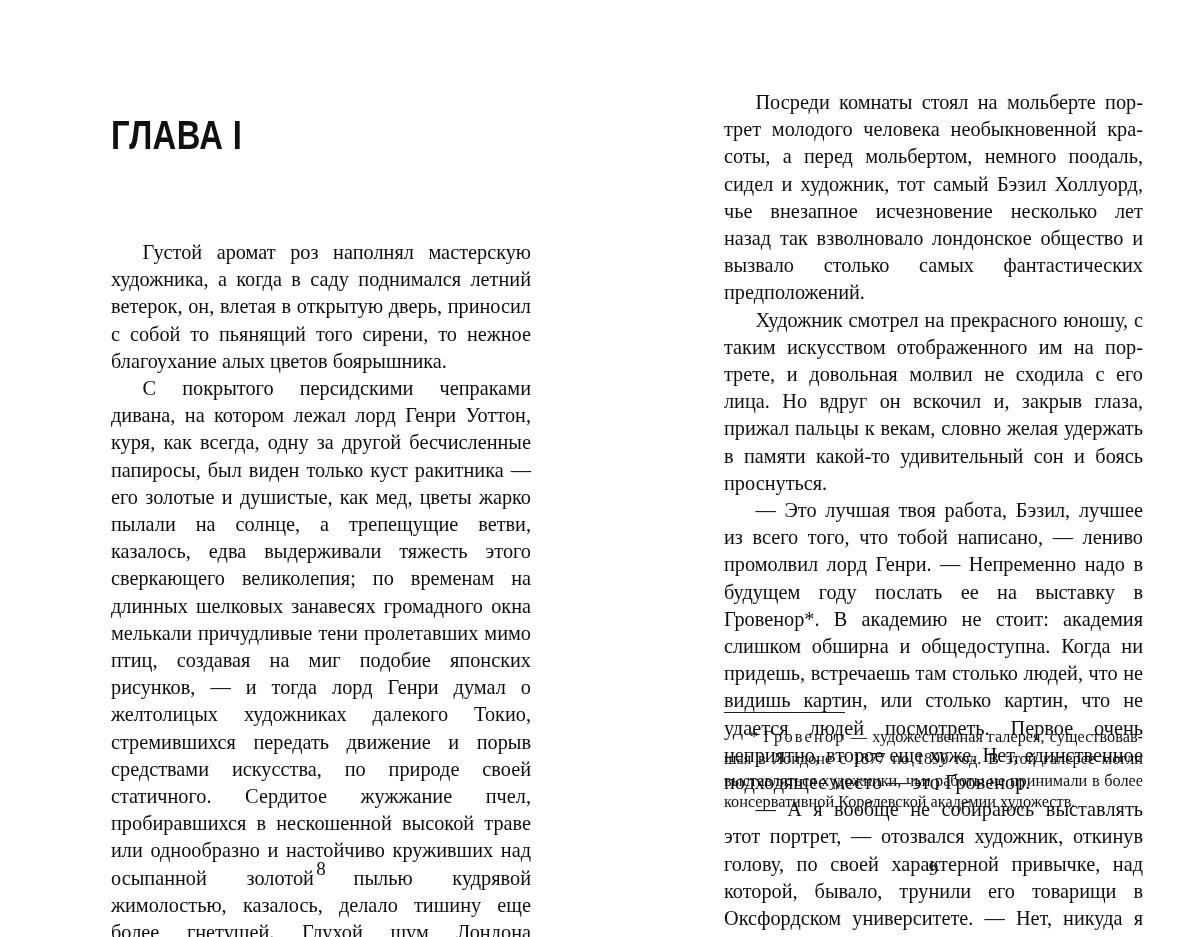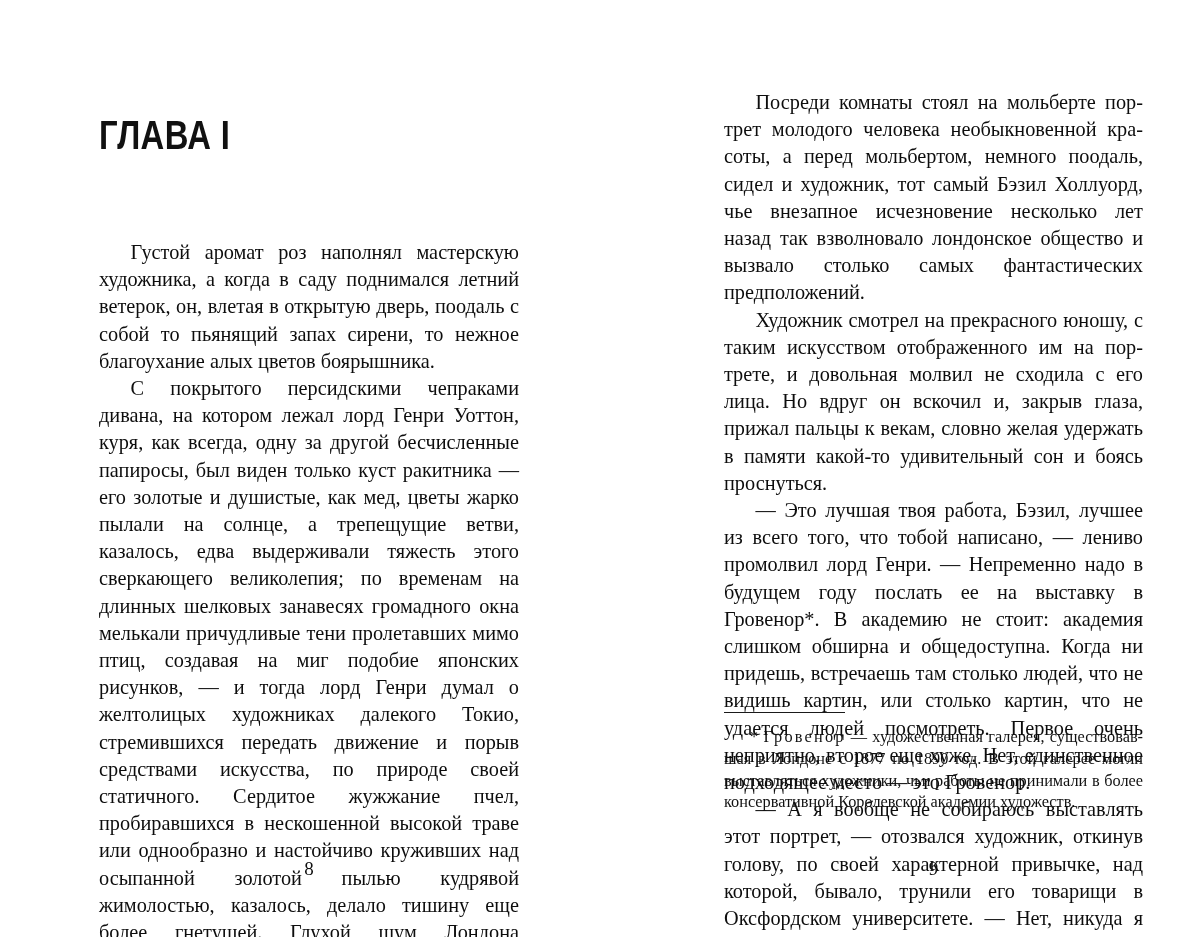--- a/index.html
+++ b/index.html
@@ -19,21 +19,21 @@
   }
 
   
   .book-page {
     position: absolute;
     top: 0;
     height: 937px;
     box-sizing: border-box;
   }
 
-  .book-page.left  { left: 99px;  width: 420px; }
+  .book-page.left  { left: 111px;  width: 420px; }
   .book-page.right { left: 724px; width: 419px; }
 
   
   .chapter-heading {
     position: absolute;
     top: 112px;
     left: 0;
     margin: 0;
     font-family: "Liberation Sans", "DejaVu Sans", sans-serif;
     font-weight: 700;
@@ -118,21 +118,21 @@
 </head>
 <body>
 
 <div class="page-spread">
 
   <div class="book-page left">
 
     <h1 class="chapter-heading">ГЛАВА I</h1>
 
     <div class="text-block">
-      <p>Густой аромат роз наполнял мастерскую худож­ника, а когда в саду поднимался летний ветерок, он, влетая в открытую дверь, поодаль с собой то пьянящий запах сирени, то нежное благоухание алых цветов боярышника.</p>
+      <p>Густой аромат роз наполнял мастерскую худож­ника, а когда в саду поднимался летний ветерок, он, влетая в открытую дверь, приносил с собой то пьянящий того сирени, то нежное благоухание алых цветов боярышника.</p>
       <p>С покрытого персидскими чепраками дивана, на котором лежал лорд Генри Уоттон, куря, как всегда, одну за другой бесчисленные папиросы, был виден только куст ракитника — его золо­тые и душистые, как мед, цветы жарко пылали на солнце, а трепещущие ветви, казалось, едва выдерживали тяжесть этого сверкающего ве­ликолепия; по временам на длинных шелковых занавесях громадного окна мелькали причуд­ливые тени пролетавших мимо птиц, создавая на миг подобие японских рисунков, — и тогда лорд Генри думал о желтолицых художниках да­лекого Токио, стремившихся передать движение и порыв средствами искусства, по природе своей статичного. Сердитое жужжание пчел, пробирав­шихся в нескошенной высокой траве или одно­образно и настойчиво круживших над осыпанной золотой пылью кудрявой жимолостью, казалось, делало тишину еще более гнетущей. Глухой шум Лондона доносился сюда, как гудение далекого органа.</p>
     </div>
 
     <div class="folio">8</div>
   </div>
 
   <div class="book-page right">
 
     <div class="text-block">
       <p>Посреди комнаты стоял на мольберте пор­трет молодого человека необыкновенной кра­соты, а перед мольбертом, немного поодаль, сидел и художник, тот самый Бэзил Холлуорд, чье внезапное исчезновение несколько лет назад так взволновало лондонское общество и вызвало столько самых фантастических предположений.</p>

